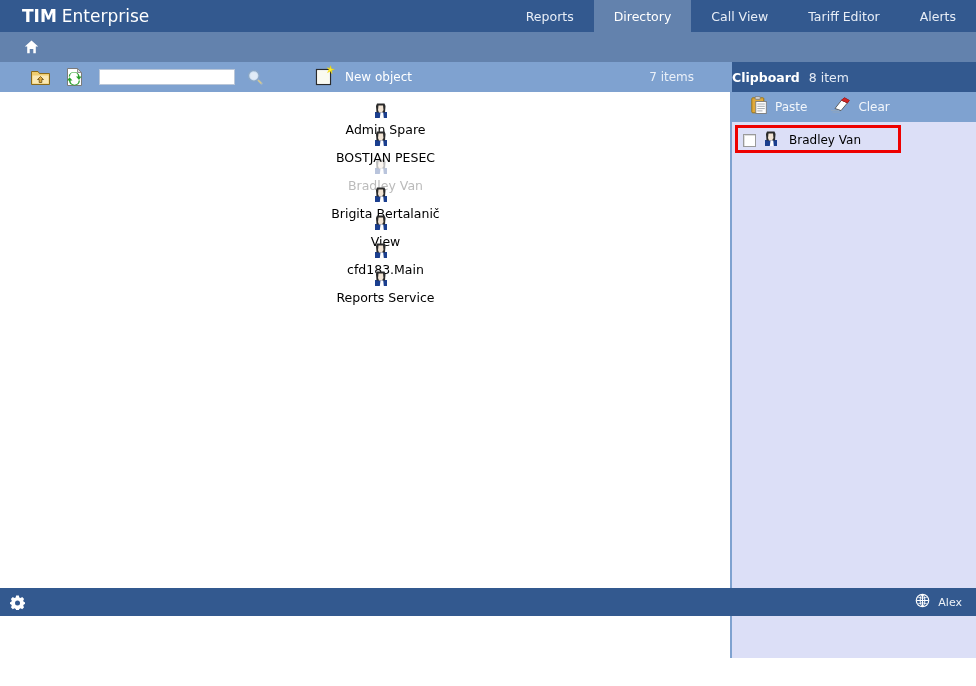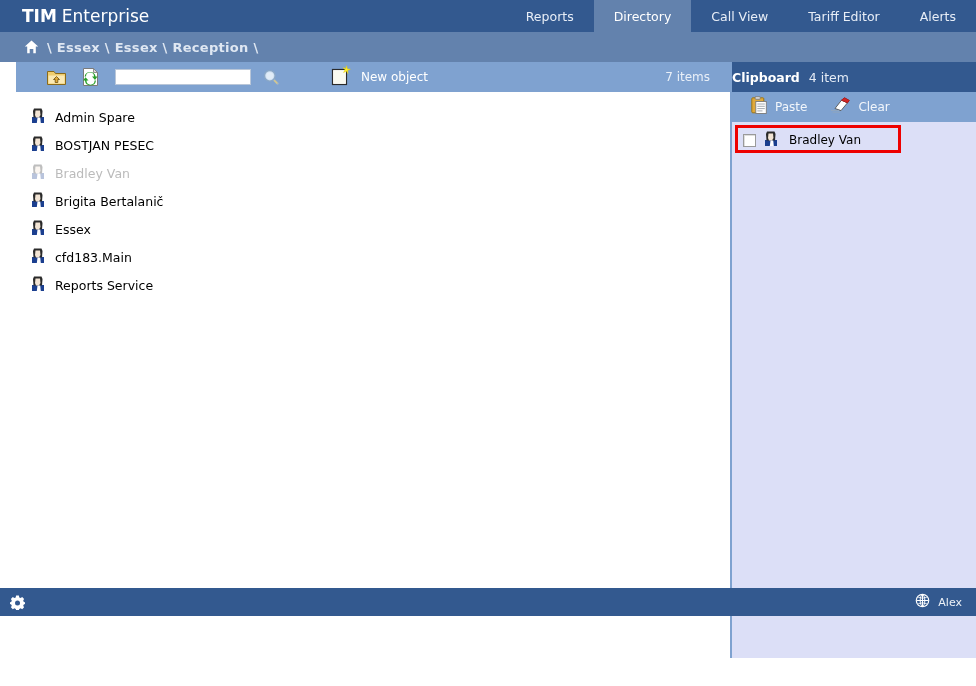--- a/index.html
+++ b/index.html
@@ -82,21 +82,21 @@
     color: #dfe7f2;
     margin-left: 8px;
     white-space: nowrap;
     letter-spacing: 0.3px;
   }
   .home-icon { display: block; }
 
   
   .toolbar {
     position: absolute;
-    left: 16px; top: 62px;
+    left: 0; top: 62px;
     width: 731px; height: 30px;
     background: #7fa2d0;
     display: flex;
     align-items: center;
     box-sizing: border-box;
   }
   .tb-icon-btn {
     width: 26px; height: 22px;
     display: flex;
     align-items: center;
@@ -152,20 +152,21 @@
   .list {
     padding-top: 11px;
   }
   .list-item {
     display: flex;
     align-items: center;
     height: 28px;
     padding-left: 31px;
     cursor: pointer;
     box-sizing: border-box;
+    flex-direction: column;
   }
   .li-label {
     margin-left: 10px;
     font-size: 12.5px;
     color: #000000;
     white-space: nowrap;
   }
   .list-item.dimmed .li-label { color: #bbbbbb; }
   .list-item.dimmed .avatar-wrap { opacity: 0.3; }
 
@@ -300,21 +301,20 @@
       <div class="nav-tab">Alerts</div>
     </div>
   </div>
 
   <div class="breadcrumb-bar">
     <span style="cursor:pointer;">
       <svg class="home-icon" width="15" height="14" viewBox="0 0 15 14">
         <path d="M7.5 0.5 L14.2 6.6 L11.8 6.6 L11.8 13.2 L9.3 13.2 L9.3 8.9 L5.7 8.9 L5.7 13.2 L3.2 13.2 L3.2 6.6 L0.8 6.6 Z" fill="#ffffff"></path>
       </svg>
     </span>
-    <span class="crumb-text">\ Essex \ Essex \ Reception \</span>
   </div>
 
   <div class="toolbar">
     <div class="tb-icon-btn">
       <svg width="19" height="17" viewBox="0 0 19 17">
         <path d="M0.5 2.5 L7 2.5 L8.5 4.5 L18.5 4.5 L18.5 15.5 L0.5 15.5 Z" fill="#f0cd6e" stroke="#8a6a1a" stroke-width="1"></path>
         <path d="M1.5 6.5 L17.5 6.5 L17.5 14.5 L1.5 14.5 Z" fill="#fbe9b4" stroke="none"></path>
         <path d="M9.5 7.5 L12.5 10.5 L10.8 10.5 L10.8 13.5 L8.2 13.5 L8.2 10.5 L6.5 10.5 Z" fill="#e0a93a" stroke="#6b4f10" stroke-width="0.8"></path>
       </svg>
     </div>
@@ -401,21 +401,21 @@
 
       <div class="list-item">
         <span class="avatar-wrap">
           <svg width="14" height="15" viewBox="0 0 14 15">
             <rect x="1" y="9" width="12" height="6" fill="#1b3f8f"></rect>
             <path d="M3 0.5 L10.5 0.5 L11.5 3 L11 9.5 L2.5 9.5 L2 3 Z" fill="#2a2a2a"></path>
             <path d="M4.5 2.5 L9 2.5 L9.5 7 L8 9.5 L5 9.5 L4 7 Z" fill="#f2e4d4"></path>
             <path d="M6.5 9.5 L9.2 9.5 L9.8 15 L5.8 15 Z" fill="#ffffff"></path>
           </svg>
         </span>
-        <span class="li-label">Essex</span>
+        <span class="li-label">View</span>
       </div>
 
       <div class="list-item">
         <span class="avatar-wrap">
           <svg width="14" height="15" viewBox="0 0 14 15">
             <rect x="1" y="9" width="12" height="6" fill="#1b3f8f"></rect>
             <path d="M3 0.5 L10.5 0.5 L11.5 3 L11 9.5 L2.5 9.5 L2 3 Z" fill="#2a2a2a"></path>
             <path d="M4.5 2.5 L9 2.5 L9.5 7 L8 9.5 L5 9.5 L4 7 Z" fill="#f2e4d4"></path>
             <path d="M6.5 9.5 L9.2 9.5 L9.8 15 L5.8 15 Z" fill="#ffffff"></path>
           </svg>
@@ -436,21 +436,21 @@
       </div>
 
     </div>
   </div>
 
   <div class="v-divider"></div>
 
   <div class="clipboard">
     <div class="clip-header">
       <span class="clip-title">Clipboard</span>
-      <span class="clip-count">4 item</span>
+      <span class="clip-count">8 item</span>
     </div>
 
     <div class="clip-actions">
       <div class="clip-action">
         <span>
           <svg width="16" height="18" viewBox="0 0 16 18">
             <rect x="0.8" y="1.8" width="12" height="15" rx="1" fill="#e0a93a" stroke="#9a7518" stroke-width="1"></rect>
             <rect x="4.2" y="0.4" width="5" height="3" rx="0.8" fill="#d0d0d0" stroke="#7a7a7a" stroke-width="0.8"></rect>
             <rect x="4.8" y="5.5" width="10.5" height="12" fill="#ffffff" stroke="#7a7a7a" stroke-width="0.9"></rect>
             <line x1="6.3" y1="8" x2="13.8" y2="8" stroke="#9aa0a8" stroke-width="0.9"></line>

